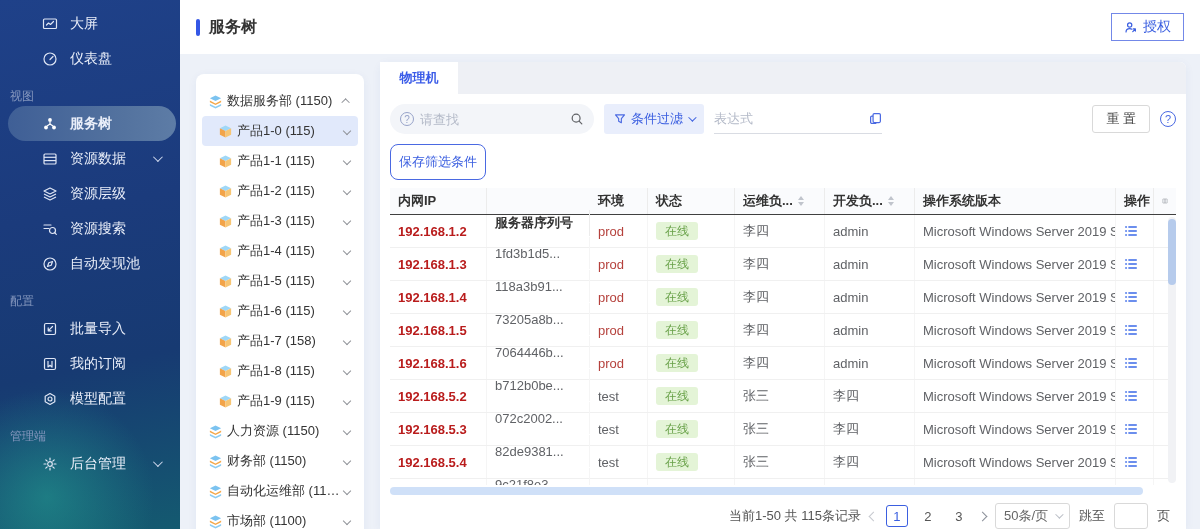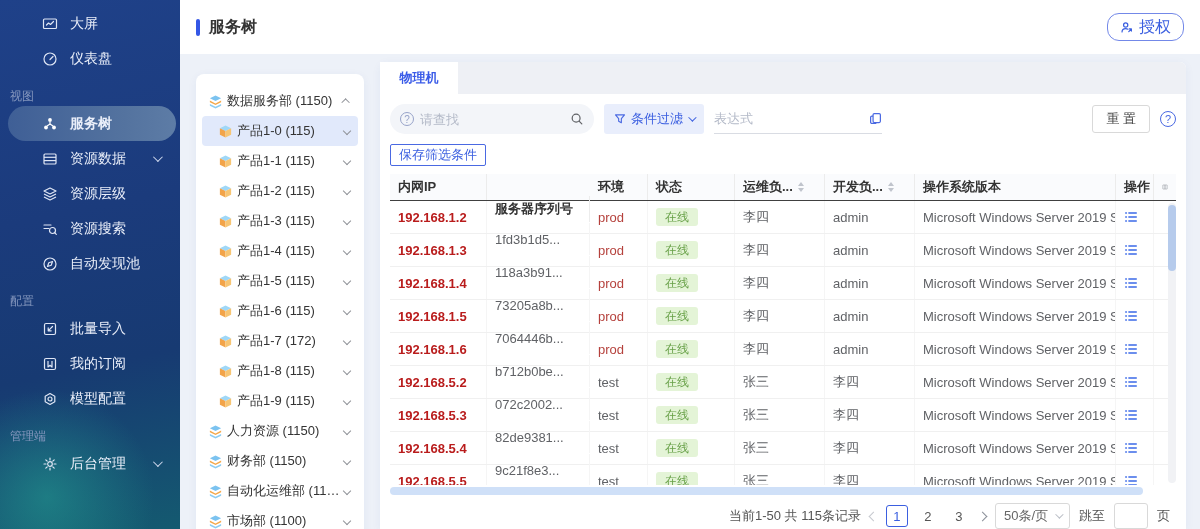--- a/index.html
+++ b/index.html
@@ -19,21 +19,21 @@
   .side-section { padding:12px 0 4px 10px; font-size:12px; color:#8496bd; height:30px; }
   .side-chev { margin-left:auto; margin-right:20px; width:7px; height:7px; border-right:1.5px solid #cdd7ec; border-bottom:1.5px solid #cdd7ec; transform:rotate(45deg) translateY(-2px); }
 
   
   .right { flex:1; display:flex; flex-direction:column; min-width:0; }
   .topbar { height:54px; background:#fff; display:flex; align-items:center; padding:0 16px; flex:0 0 54px; }
   .title-wrap { display:flex; align-items:center; }
   .title-bar { width:4px; height:17px; background:#3457e6; border-radius:2px; margin-right:9px; }
   .page-title { font-size:16px; font-weight:bold; color:#333; }
   .auth-btn { margin-left:auto; display:flex; align-items:center; gap:6px; height:28px; padding:0 12px;
-    border:1px solid #7388e8; border-radius:12px; background:#fff; color:#3b5fe0; font-size:16px; cursor:pointer; }
+    border:1px solid #7388e8; border-radius:0; background:#fff; color:#3b5fe0; font-size:14px; cursor:pointer; }
 
   .content { flex:1; display:flex; gap:16px; padding:0 14px 0 16px; overflow:hidden; }
 
   
   .tree-card { width:168px; flex:0 0 168px; margin-top:20px; background:#fff; border-radius:8px;
     box-shadow:0 2px 10px rgba(40,70,160,.06); padding:12px 6px; height:620px; overflow:hidden; }
   .tree-item { display:flex; align-items:center; height:30px; padding:0 4px 0 6px; border-radius:4px; font-size:13px; color:#333; cursor:pointer; white-space:nowrap; }
   .tree-item.lvl1 { padding-left:16px; }
   .tree-item.selected { background:#e1e9fb; }
   .tree-item .t-ico { display:flex; width:15px; height:15px; margin-right:4px; flex:0 0 15px; }
@@ -56,21 +56,21 @@
   .filter-pill { height:30px; display:flex; align-items:center; gap:5px; padding:0 10px; background:#e9eefc; border-radius:3px; color:#3b5fe0; font-size:13px; cursor:pointer; }
   .chev-blue { width:6px; height:6px; border-right:1.4px solid #3b5fe0; border-bottom:1.4px solid #3b5fe0; transform:rotate(45deg) translateY(-2px); }
   .expr-box { width:168px; height:30px; border-bottom:1px solid #d9dce3; display:flex; align-items:center; gap:6px; }
   .expr-input { flex:1; border:none; outline:none; background:transparent; font-size:13px; color:#333; min-width:0; }
   .expr-input::placeholder { color:#b4bac8; }
   .right-tools { margin-left:auto; display:flex; align-items:center; gap:10px; }
   .reset-btn { height:28px; padding:0 13px; background:#fff; border:1px solid #d9d9d9; border-radius:3px; font-size:13px; color:#444; cursor:pointer; }
   .help-circle { width:16px; height:16px; border:1.3px solid #4a69e2; border-radius:50%; color:#4a69e2; font-size:11px; display:flex; align-items:center; justify-content:center; cursor:pointer; }
 
   .save-row { margin-top:10px; }
-  .save-btn { height:22px; padding:0 8px; background:#fff; border:1px solid #4a69e2; border-radius:2px; color:#3b5fe0; font-size:13px; cursor:pointer; }
+  .save-btn { height:36px; padding:0 8px; background:#fff; border:1px solid #4a69e2; border-radius:8px; color:#3b5fe0; font-size:13px; cursor:pointer; }
 
   
   .table-wrap { position:relative; margin-top:8px; height:318px; overflow:hidden; }
   .thead { display:flex; height:27px; background:#fafbfd; border-bottom:1px solid #404040; align-items:center; font-size:13px; font-weight:bold; color:#333; }
   .th,.td { padding:0 8px; white-space:nowrap; overflow:hidden; display:flex; align-items:center; height:100%; }
   .thead .th { border-right:1px solid #ececec; }
   .c-ip{width:97px;flex:0 0 97px;} .c-serial{width:103px;flex:0 0 103px;margin-top:44px;} .c-env{width:58px;flex:0 0 58px;}
   .c-status{width:87px;flex:0 0 87px;} .c-ops{width:90px;flex:0 0 90px;} .c-dev{width:90px;flex:0 0 90px;}
   .c-os{width:201px;flex:0 0 201px;} .c-act{width:38px;flex:0 0 38px;} .c-gear{flex:1; justify-content:center; border-right:none!important;}
   .trow { display:flex; height:33px; border-bottom:1px solid #f0f0f0; font-size:13px; color:#606266; align-items:center; }
@@ -342,21 +342,21 @@
           </div>
             <div class="tree-item lvl1">
 
             <span class="t-ico cube">
               <svg width="15" height="15" viewBox="0 0 16 16">
                   <path d="M8 1.5 L14 4.5 L8 7.5 L2 4.5 Z" fill="#9ed7f7"></path>
                   <path d="M2 4.5 L8 7.5 V14.5 L2 11.5 Z" fill="#f2a44a"></path>
                   <path d="M14 4.5 L8 7.5 V14.5 L14 11.5 Z" fill="#f7c573"></path>
                 </svg>
             </span>
-            <span class="t-label">产品1-7 (172)</span>
+            <span class="t-label">产品1-7 (158)</span>
             <span class="t-chev"></span>
           </div>
             <div class="tree-item lvl1">
 
             <span class="t-ico cube">
               <svg width="15" height="15" viewBox="0 0 16 16">
                   <path d="M8 1.5 L14 4.5 L8 7.5 L2 4.5 Z" fill="#9ed7f7"></path>
                   <path d="M2 4.5 L8 7.5 V14.5 L2 11.5 Z" fill="#f2a44a"></path>
                   <path d="M14 4.5 L8 7.5 V14.5 L14 11.5 Z" fill="#f7c573"></path>
                 </svg>

